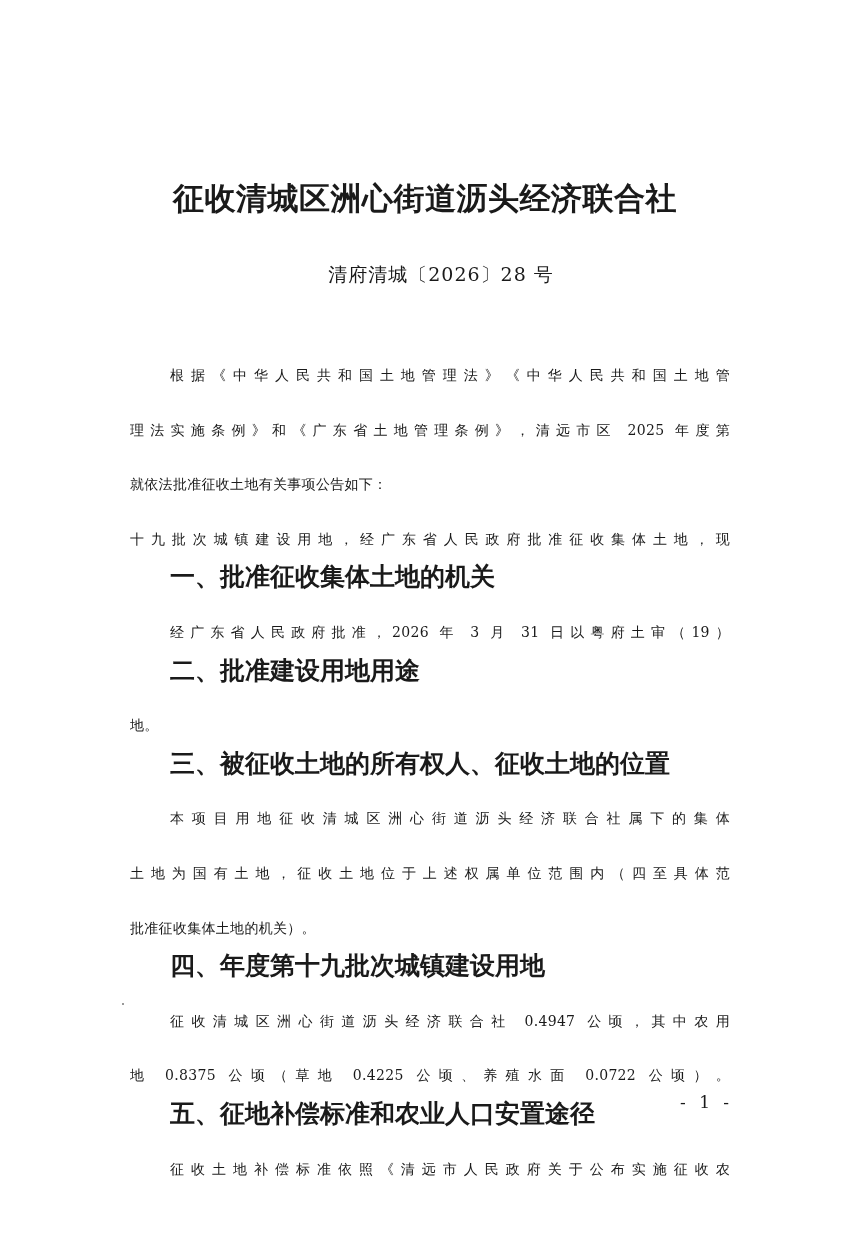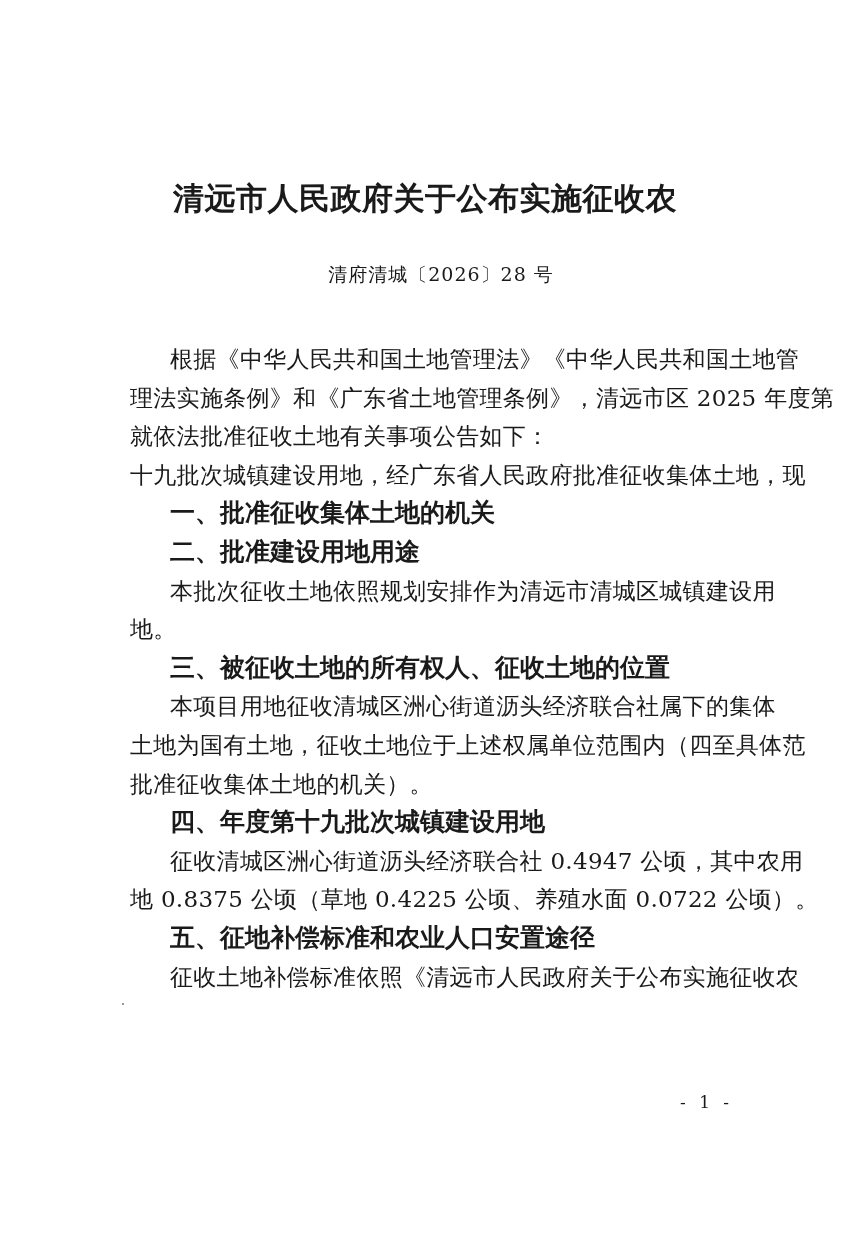--- a/index.html
+++ b/index.html
@@ -17,54 +17,55 @@
     .docno {
       position: absolute; left: 0; width: 850px; top: 262px;
       text-align: center; font-size: 19px; letter-spacing: 1px;
       font-family: "DejaVu Serif", serif;
       margin-left: 16px;
     }
     .body-wrap {
       position: absolute; left: 130px; width: 600px; top: 340px;
     }
     .line {
-      height: 38.6px; line-height: 38.6px; font-size: 23px;
+      height: 38.6px; line-height: 38.6px; font-size: 14px;
       white-space: nowrap; text-align: justify; text-align-last: justify;
       letter-spacing: 0.3px;
+      margin-top: 16px;
     }
     .line.indent { padding-left: 40px; }
     .line.last { text-align-last: left; }
     .heading {
       height: 38.6px; line-height: 38.6px; font-size: 25px;
       padding-left: 40px; font-weight: bold; white-space: nowrap;
       font-family: "DejaVu Sans", sans-serif;
     }
     .page-num {
       position: absolute; left: 680px; top: 1092px; font-size: 17px;
       letter-spacing: 4px;
     }
     .dot {
       position: absolute; left: 122px; top: 1003px; width: 2px; height: 2px;
       background: #777; border-radius: 50%;
     }
   </style>
 </head>
 <body>
 
-<div class="title">清远市人民政府关于公布实施征收农</div>
+<div class="title">征收清城区洲心街道沥头经济联合社</div>
 <div class="docno">清府清城〔2026〕28 号</div>
 
 <div class="body-wrap">
   <div class="line indent">根据《中华人民共和国土地管理法》《中华人民共和国土地管</div>
   <div class="line">理法实施条例》和《广东省土地管理条例》，清远市区 2025 年度第</div>
   <div class="line last">就依法批准征收土地有关事项公告如下：</div>
   <div class="line">十九批次城镇建设用地，经广东省人民政府批准征收集体土地，现</div>
   <div class="heading">一、批准征收集体土地的机关</div>
+  <div class="line indent">经广东省人民政府批准，2026 年 3 月 31 日以粤府土审（19）</div>
   <div class="heading">二、批准建设用地用途</div>
-  <div class="line indent">本批次征收土地依照规划安排作为清远市清城区城镇建设用</div>
   <div class="line last">地。</div>
   <div class="heading">三、被征收土地的所有权人、征收土地的位置</div>
   <div class="line indent">本项目用地征收清城区洲心街道沥头经济联合社属下的集体</div>
   <div class="line">土地为国有土地，征收土地位于上述权属单位范围内（四至具体范</div>
   <div class="line last">批准征收集体土地的机关）。</div>
   <div class="heading">四、年度第十九批次城镇建设用地</div>
   <div class="line indent">征收清城区洲心街道沥头经济联合社 0.4947 公顷，其中农用</div>
   <div class="line">地 0.8375 公顷（草地 0.4225 公顷、养殖水面 0.0722 公顷）。</div>
   <div class="heading">五、征地补偿标准和农业人口安置途径</div>
   <div class="line indent">征收土地补偿标准依照《清远市人民政府关于公布实施征收农</div>

